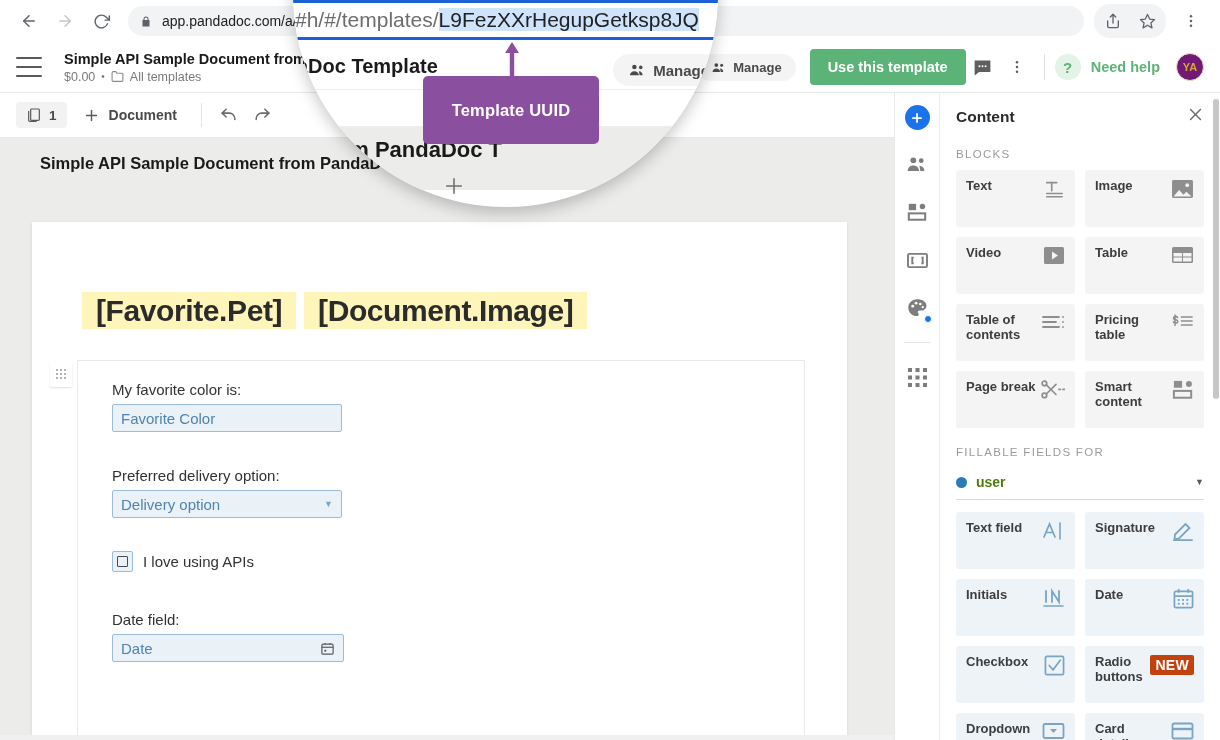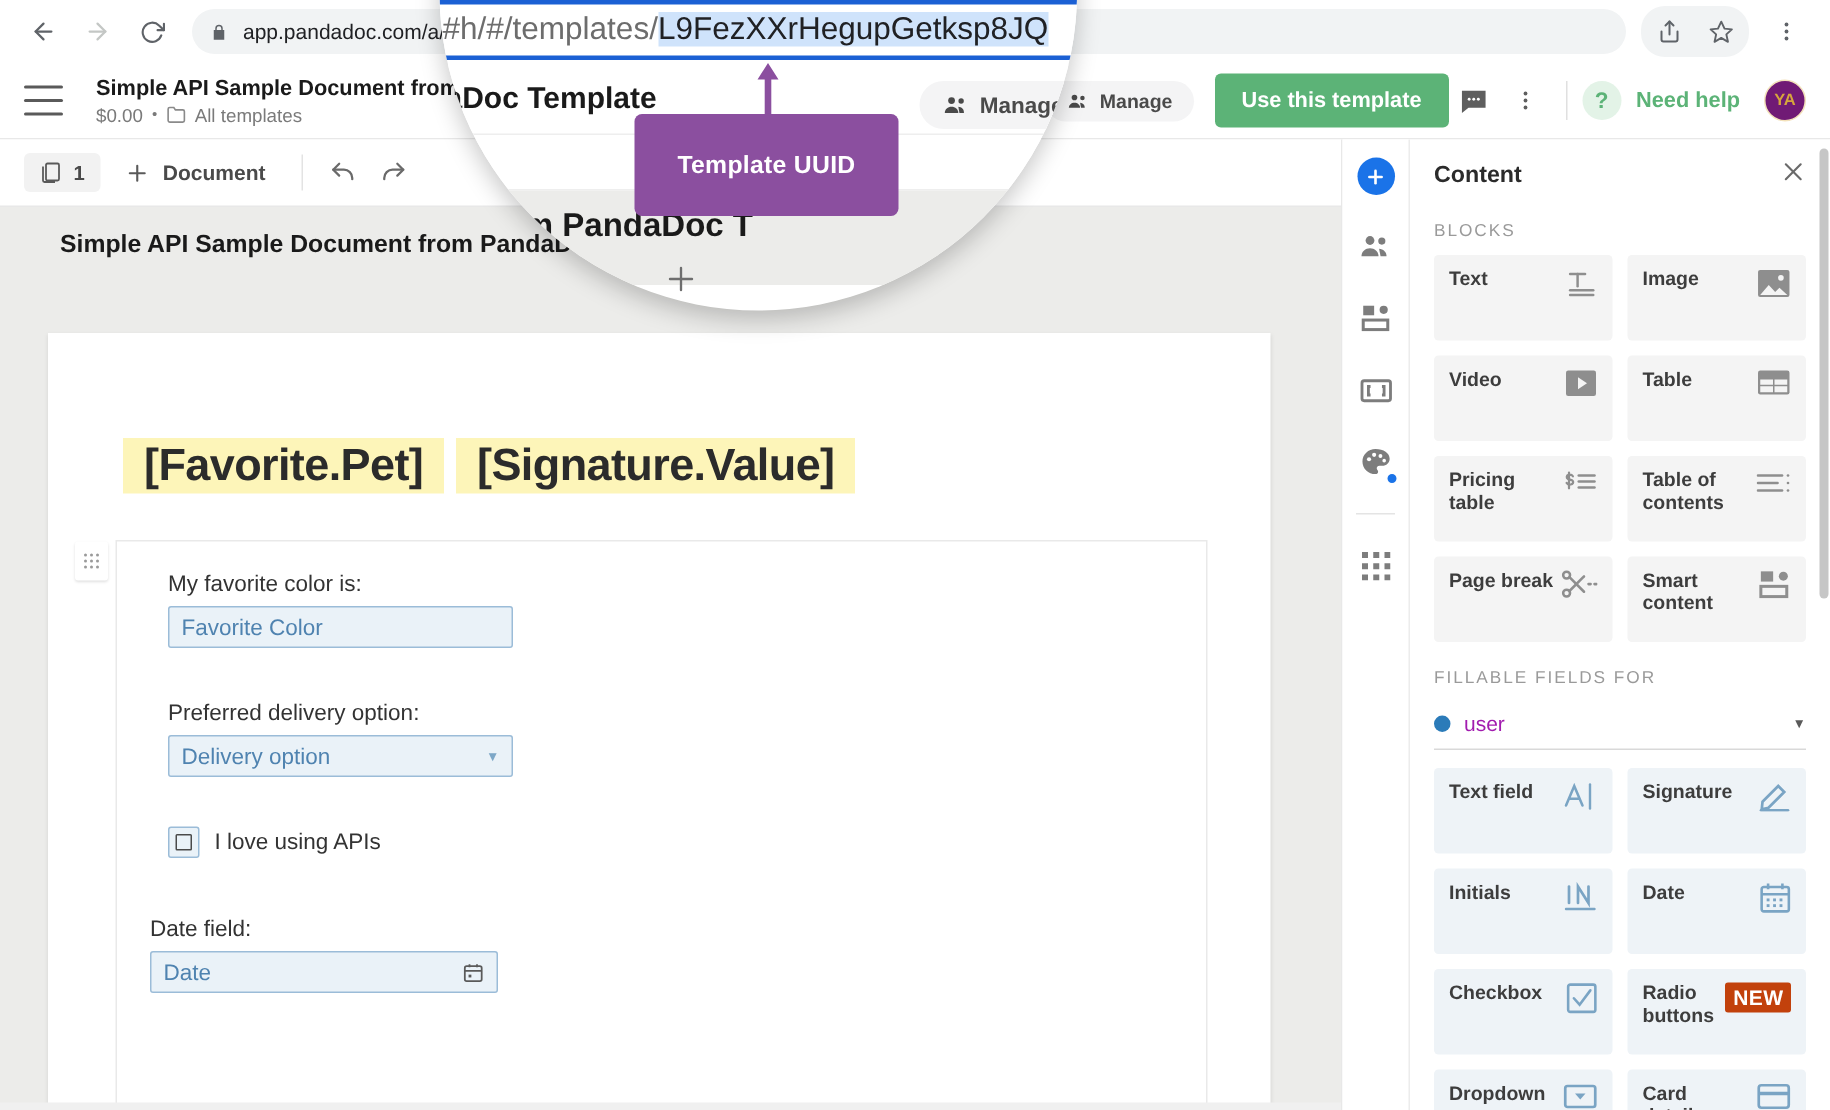--- a/index.html
+++ b/index.html
@@ -202,21 +202,21 @@
   .tile.fill .tile-ico { color:#7aa4c4; }
   .badge-new {
     background:#c2410c; color:#fff; font-size:14px; font-weight:bold;
     border-radius:2px; padding:2px 5px; letter-spacing:.3px;
   }
   .recip-row {
     display:flex; align-items:center; gap:9px; border-bottom:1px solid #d9d9d9;
     padding: 6px 0 9px 0; margin-bottom:12px; cursor:pointer;
   }
   .recip-dot { width:11px; height:11px; border-radius:50%; background:#2b7bb9; }
-  .recip-name { font-size:14px; font-weight:normal; color:#a21caf; }
+  .recip-name { font-size:14px; font-weight:bold; color:#4d7c0f; }
   .recip-caret { margin-left:auto; color:#5a5a5a; font-size:9px; }
 
   
   .mag {
     position:absolute; left:293px; top:-218px; width:425px; height:425px;
     border-radius:50%; background:#fff; overflow:hidden;
     box-shadow: 0 6px 16px rgba(0,0,0,.22);
   }
   .mag-inner { position:absolute; left:0; top:218px; width:425px; height:190px; }
   .mag-urlbar {
@@ -410,21 +410,21 @@
   </div>
 
   <div class="canvas">
     <div class="canvas-head">
       <div class="canvas-title">Simple API Sample Document from PandaDoc T</div>
     </div>
 
     <div class="page">
       <div class="doc-h1">
         <span class="tok">[Favorite.Pet]</span>
-        <span class="tok">[Signature.Value]</span>
+        <span class="tok">[Document.Image]</span>
       </div>
 
       <div class="block">
         <div class="drag-handle">
           <span class="dots-grid">
               <i></i>
               <i></i>
               <i></i>
               <i></i>
               <i></i>
@@ -450,21 +450,21 @@
 
         <div class="f-group" style="left:34px; top:190px;">
           <div class="cb-row">
             <span class="cb-box">
                 <span class="cb-inner"></span>
               </span>
             <span class="cb-label">I love using APIs</span>
           </div>
         </div>
 
-        <div class="f-group" style="left:22px; top:250px; width:232px;">
+        <div class="f-group" style="left:34px; top:250px; width:232px;">
           <div class="f-label">Date field:</div>
           <div class="field-box">
             <span>Date</span>
             <span class="caret-dd" style="display:flex;align-items:center;">
               <svg width="15" height="15" viewBox="0 0 24 24" fill="none" stroke="#5a5a5a" stroke-width="1.9">
                   <rect x="3" y="5" width="18" height="16" rx="2"></rect>
                   <line x1="3" y1="10" x2="21" y2="10"></line>
                   <line x1="8" y1="3" x2="8" y2="6"></line>
                   <line x1="16" y1="3" x2="16" y2="6"></line>
                   <rect x="7" y="14" width="3" height="3" fill="#5a5a5a" stroke="none"></rect>
@@ -586,41 +586,41 @@
                 <rect x="1" y="1" width="21" height="16" rx="1.5"></rect>
                 <rect x="2.5" y="7" width="8.5" height="3.5" fill="#f4f4f4"></rect>
                 <rect x="12" y="7" width="8.5" height="3.5" fill="#f4f4f4"></rect>
                 <rect x="2.5" y="11.5" width="8.5" height="4" fill="#f4f4f4"></rect>
                 <rect x="12" y="11.5" width="8.5" height="4" fill="#f4f4f4"></rect>
               </svg>
           </span>
         </div>
 
         <div class="tile">
-          <span class="tile-label">Pricing table</span>
-          <span class="tile-ico">
-            <svg width="24" height="20" viewBox="0 0 24 20" stroke="currentColor" fill="none" stroke-width="1.7" stroke-linecap="round">
-                <path d="M7.6 4.5c-.6-.9-1.9-1.3-3-.9-1.3.5-1.5 2-.3 2.7 1 .6 2.6.5 3.2 1.3.7.9 0 2.2-1.3 2.4-1.2.2-2.3-.3-2.8-1.1M5 2v10.5" stroke-width="1.5"></path>
-                <line x1="11.5" y1="4" x2="22" y2="4"></line>
-                <line x1="11.5" y1="8" x2="22" y2="8"></line>
-                <line x1="11.5" y1="12" x2="22" y2="12"></line>
-              </svg>
-          </span>
-        </div>
-
-        <div class="tile">
           <span class="tile-label">Table of contents</span>
           <span class="tile-ico">
             <svg width="23" height="18" viewBox="0 0 23 18" stroke="currentColor" stroke-width="1.8" stroke-linecap="round">
                 <line x1="1" y1="4" x2="17" y2="4"></line>
                 <line x1="1" y1="9" x2="14" y2="9"></line>
                 <line x1="1" y1="14" x2="17" y2="14"></line>
                 <circle cx="21" cy="4" r=".9" fill="currentColor" stroke="none"></circle>
                 <circle cx="21" cy="9" r=".9" fill="currentColor" stroke="none"></circle>
                 <circle cx="21" cy="14" r=".9" fill="currentColor" stroke="none"></circle>
+              </svg>
+          </span>
+        </div>
+
+        <div class="tile">
+          <span class="tile-label">Pricing table</span>
+          <span class="tile-ico">
+            <svg width="24" height="20" viewBox="0 0 24 20" stroke="currentColor" fill="none" stroke-width="1.7" stroke-linecap="round">
+                <path d="M7.6 4.5c-.6-.9-1.9-1.3-3-.9-1.3.5-1.5 2-.3 2.7 1 .6 2.6.5 3.2 1.3.7.9 0 2.2-1.3 2.4-1.2.2-2.3-.3-2.8-1.1M5 2v10.5" stroke-width="1.5"></path>
+                <line x1="11.5" y1="4" x2="22" y2="4"></line>
+                <line x1="11.5" y1="8" x2="22" y2="8"></line>
+                <line x1="11.5" y1="12" x2="22" y2="12"></line>
               </svg>
           </span>
         </div>
 
         <div class="tile">
           <span class="tile-label">Page break</span>
           <span class="tile-ico">
             <svg width="24" height="19" viewBox="0 0 24 19" fill="none" stroke="currentColor" stroke-width="1.7" stroke-linecap="round">
                 <circle cx="3.4" cy="3.4" r="2.3"></circle>
                 <circle cx="3.4" cy="15.4" r="2.3"></circle>

